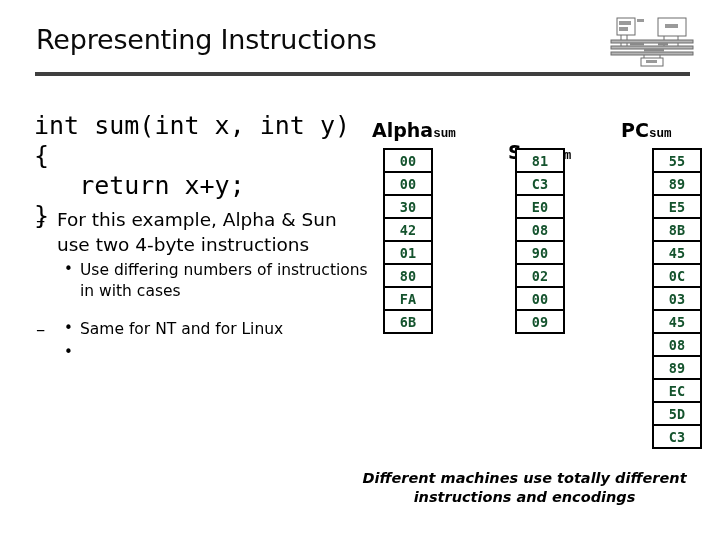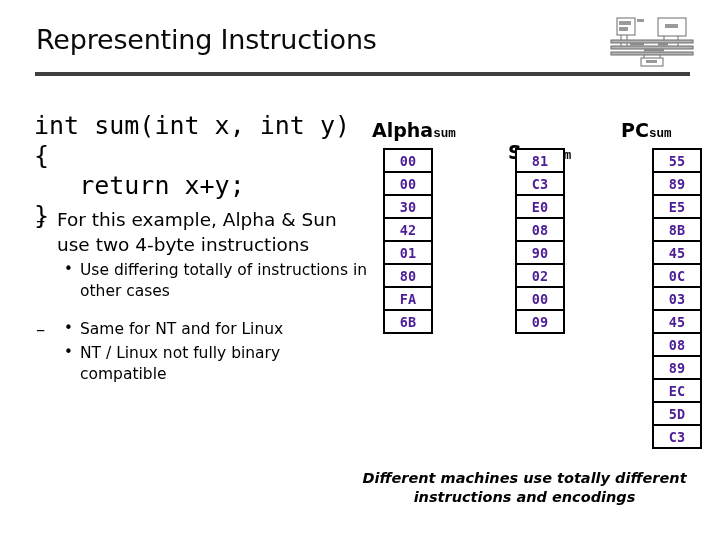--- a/index.html
+++ b/index.html
@@ -123,21 +123,21 @@
   }
   .byte-cell {
     height: 23px;
     line-height: 23px;
     text-align: center;
     font-family: "DejaVu Sans Mono", monospace;
     font-size: 13.5px;
     font-weight: bold;
     border-bottom: 2px solid #000;
     box-sizing: border-box;
-    color: #4c1d95;
+    color: #14532d;
   }
 
   
   #head-alpha { left: 372px; top: 119px; }
   #head-sun   { left: 508px; top: 119px; margin-top: 22px; }
   #head-pc    { left: 621px; top: 119px; }
 
   #col-alpha { left: 383px; top: 148px; }
   #col-sun   { left: 515px; top: 148px; }
   #col-pc    { left: 628px; top: 148px; margin-left: 24px; }
@@ -205,37 +205,36 @@
 
 <div id="bullets">
 
   <div class="lvl1">
     <span class="mark">–</span>
     <span>For this example, Alpha &amp; Sun use two 4-byte instructions</span>
   </div>
 
   <div class="lvl2">
     <span class="mark">•</span>
-    <span>Use differing totally of instructions in other cases</span>
+    <span>Use differing numbers of instructions in with cases</span>
   </div>
 
   <div class="group-gap"></div>
 
   <div class="lvl1">
     <span class="mark">–</span>
   </div>
 
   <div class="lvl2">
     <span class="mark">•</span>
     <span>Same for NT and for Linux</span>
   </div>
 
   <div class="lvl2">
     <span class="mark">•</span>
-    <span>NT / Linux not fully binary compatible</span>
   </div>
 
 </div>
 
 <div class="col-head" id="head-alpha">
   <span class="sans">Alpha</span><span class="mono">sum</span>
 </div>
 <div class="col-head" id="head-sun">
   <span class="sans">Sun</span><span class="mono">sum</span>
 </div>

